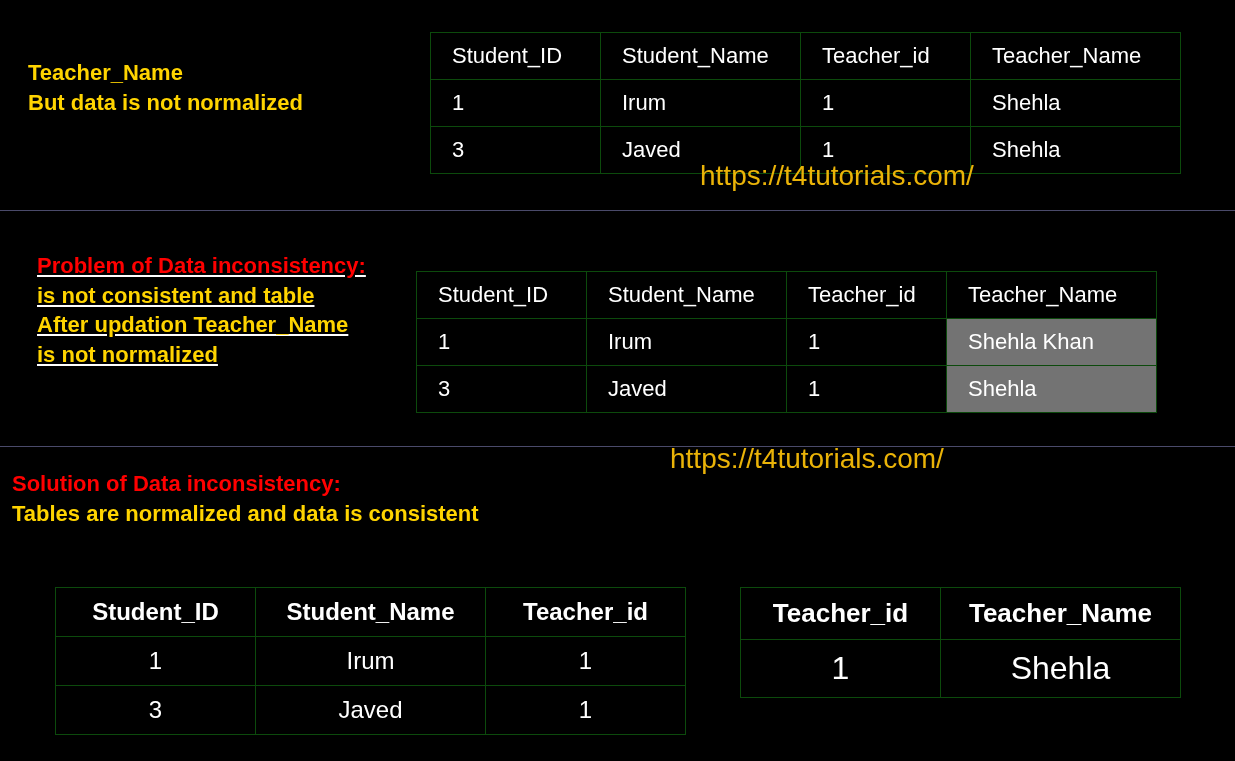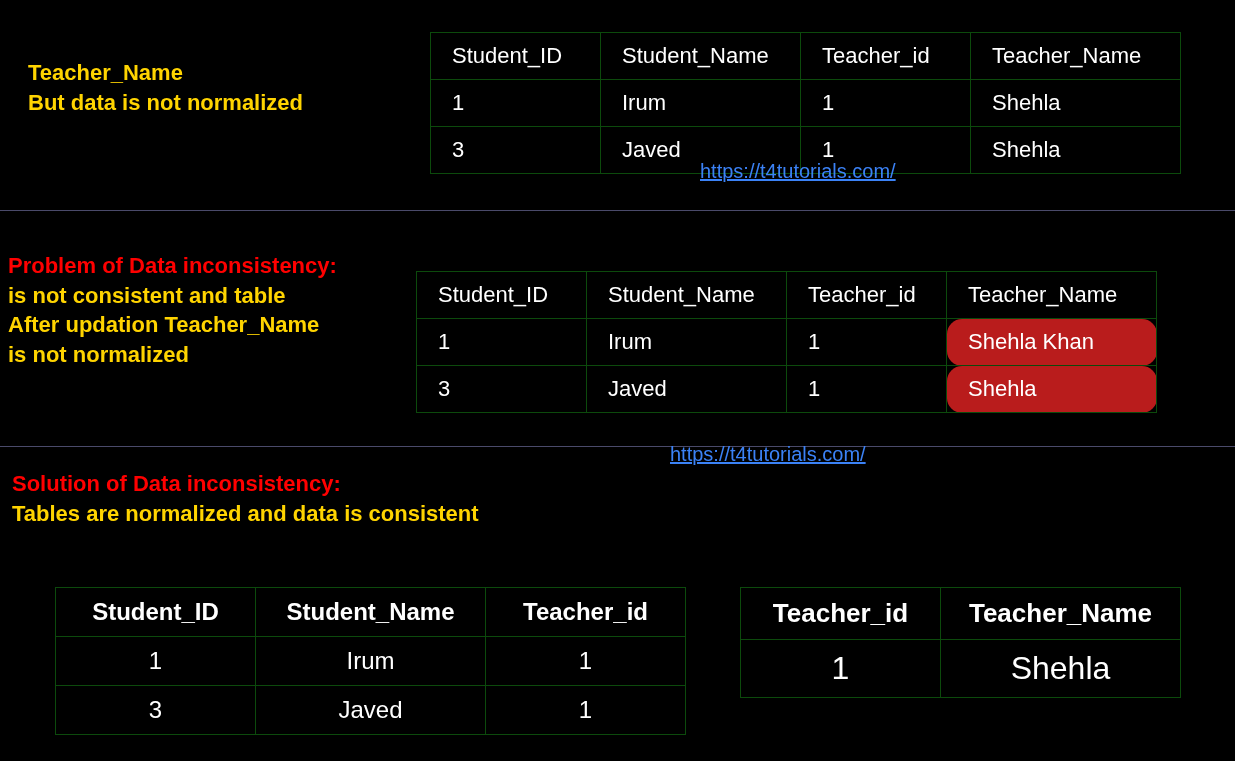--- a/index.html
+++ b/index.html
@@ -42,30 +42,29 @@
   th, td {
     border: 1px solid #0c4a0c;
     padding: 10px 21px;
     text-align: left;
     font-size: 22px;
     font-weight: normal;
   }
   th {
     font-weight: normal;
   }
-  .hl { background: #b91c1c; border-radius: 15px; }
+  .hl { background: #737373; }
   .section3 th, .section3 td { font-size: 24px; font-weight: bold; text-align: center; }
   .section3 .t4 td { font-weight: normal; }
   .t5 th, .t5 td { font-size: 26px; }
   .t5 td { font-size: 32px; font-weight: normal; }
   .watermark {
     position: absolute;
-    color: #3b82f6;
-    font-size: 20px;
-    text-decoration: underline;
+    color: #eab308;
+    font-size: 28px;
   }
 </style>
 </head>
 <body>
 
 <div class="section section1">
   <div class="caption-block" style="left:28px; top:58px;">
     <div class="caption yellow">Teacher_Name</div>
     <div class="caption yellow">But data is not normalized</div>
   </div>
@@ -92,21 +91,21 @@
     </tr>
   </tbody>
     </table>
 
   <div class="watermark" style="left:700px; top:160px;">https://t4tutorials.com/</div>
 </div>
 
 <div class="hr"></div>
 
 <div class="section section2">
-  <div class="caption-block" style="left:8px; top:40px;">
+  <div class="caption-block" style="left:37px; top:40px;text-decoration:underline;">
     <div class="caption red">Problem of Data inconsistency:</div>
     <div class="caption yellow">is not consistent and table</div>
     <div class="caption yellow">After updation Teacher_Name</div>
     <div class="caption yellow">is not normalized</div>
   </div>
 
   <table class="t2" style="left:416px; top:60px;">
     <tbody>
         <tr>
       <th style="width:170px;">Student_ID</th>

